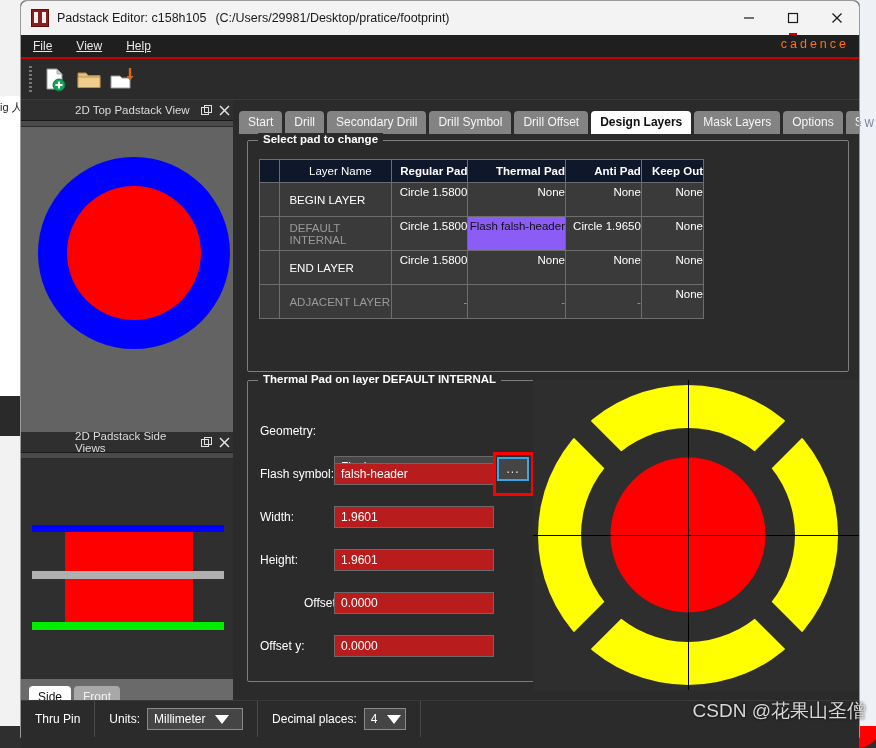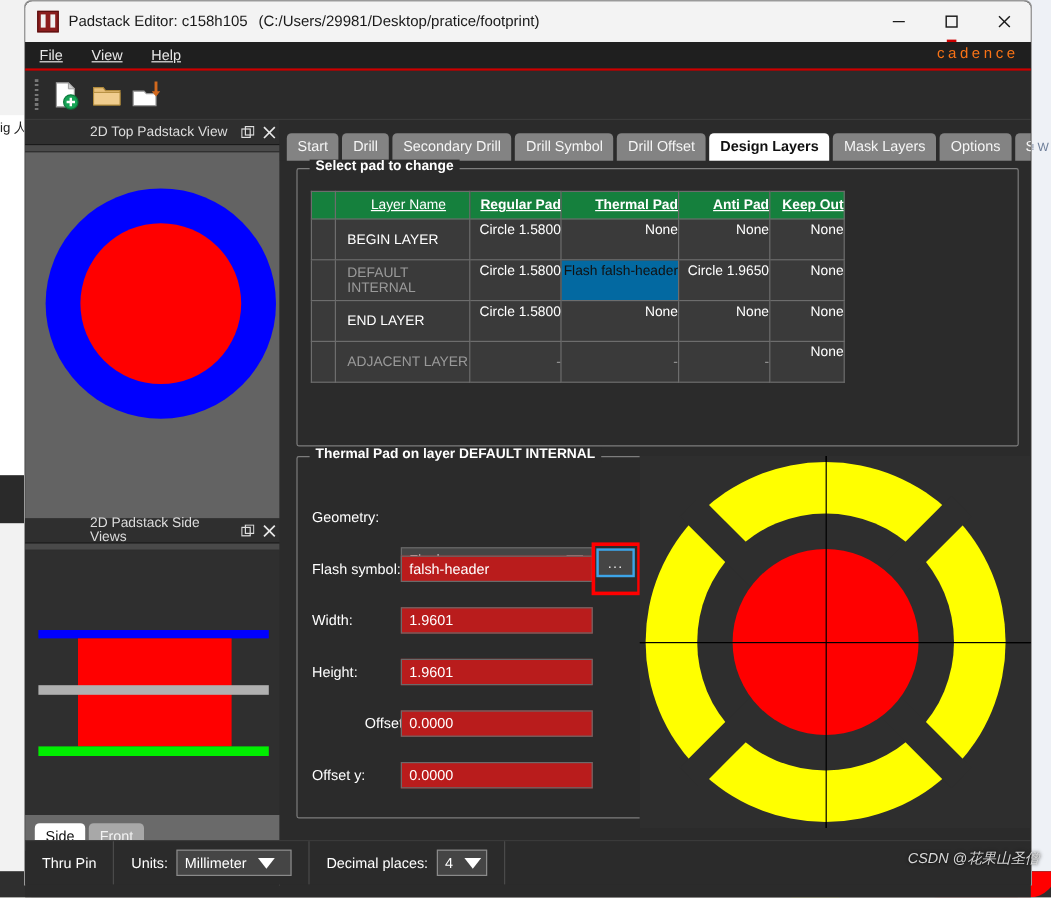--- a/index.html
+++ b/index.html
@@ -199,31 +199,31 @@
     position:absolute; left: 11px; top: 18px; width: 445px;
     border-collapse: collapse; font-size: 11.5px;
   }
   .tbl th, .tbl td {
     border: 1px solid #6d6d6d;
     color: #ffffff;
     text-align: right;
     padding: 0;
     background: #3a3a3a;
   }
-  .tbl th { height: 22px; font-weight: bold; background: #15803d; text-decoration: underline; }
+  .tbl th { height: 22px; font-weight: bold; background: #0f172a; }
   .tbl td { height: 30px; }
   .tbl .c-sel { width: 20px; }
   .tbl .c-name { width: 103px; text-align: left; padding-left: 9px; font-weight: normal; }
   .tbl .c-reg  { width: 76px; }
   .tbl .c-th   { width: 98px; }
   .tbl .c-anti { width: 76px; }
   .tbl .c-keep { width: 62px; }
   .tbl td.dim { color: #9a9a9a; }
   .tbl td.selected-cell {
-    background: #0369a1; color: #111111;
+    background: #8b5cf6; color: #111111;
   }
   .tbl td.valign-top { vertical-align: top; padding-top: 3px; }
   .frm-label { position:absolute; font-size: 12px; color: #ffffff; }
   .frm-field {
     position:absolute; height: 22px; background: #b91c1c;
     border: 1px solid #6a6a6a; box-sizing: border-box;
     color: #ffffff; font-size: 12px; line-height: 20px; padding-left: 6px;
     white-space: nowrap; overflow: hidden;
   }
   .frm-combo {
@@ -292,24 +292,23 @@
     margin-left: 7px;
   }
   .sb-combo .arw {
     width: 0; height: 0; margin: 0 6px 0 10px;
     border-left: 7px solid transparent; border-right: 7px solid transparent;
     border-top: 9px solid #ffffff;
   }
 
   .watermark {
     position: absolute; right: 10px; bottom: 24px;
-    font-size: 12px; color: #d8d8d8;
+    font-size: 19px; color: #d8d8d8;
     text-shadow: 0 0 3px rgba(0,0,0,.8);
     z-index: 40;
-    font-style: italic;
   }
 </style>
 </head>
 <body>
 
 <div id="screen">
 
   <div class="bg-left">
     <div class="bg-left-doc">ig 人 由 然 加 需 ta ad</div>
     <div class="bg-left-strip"></div>

